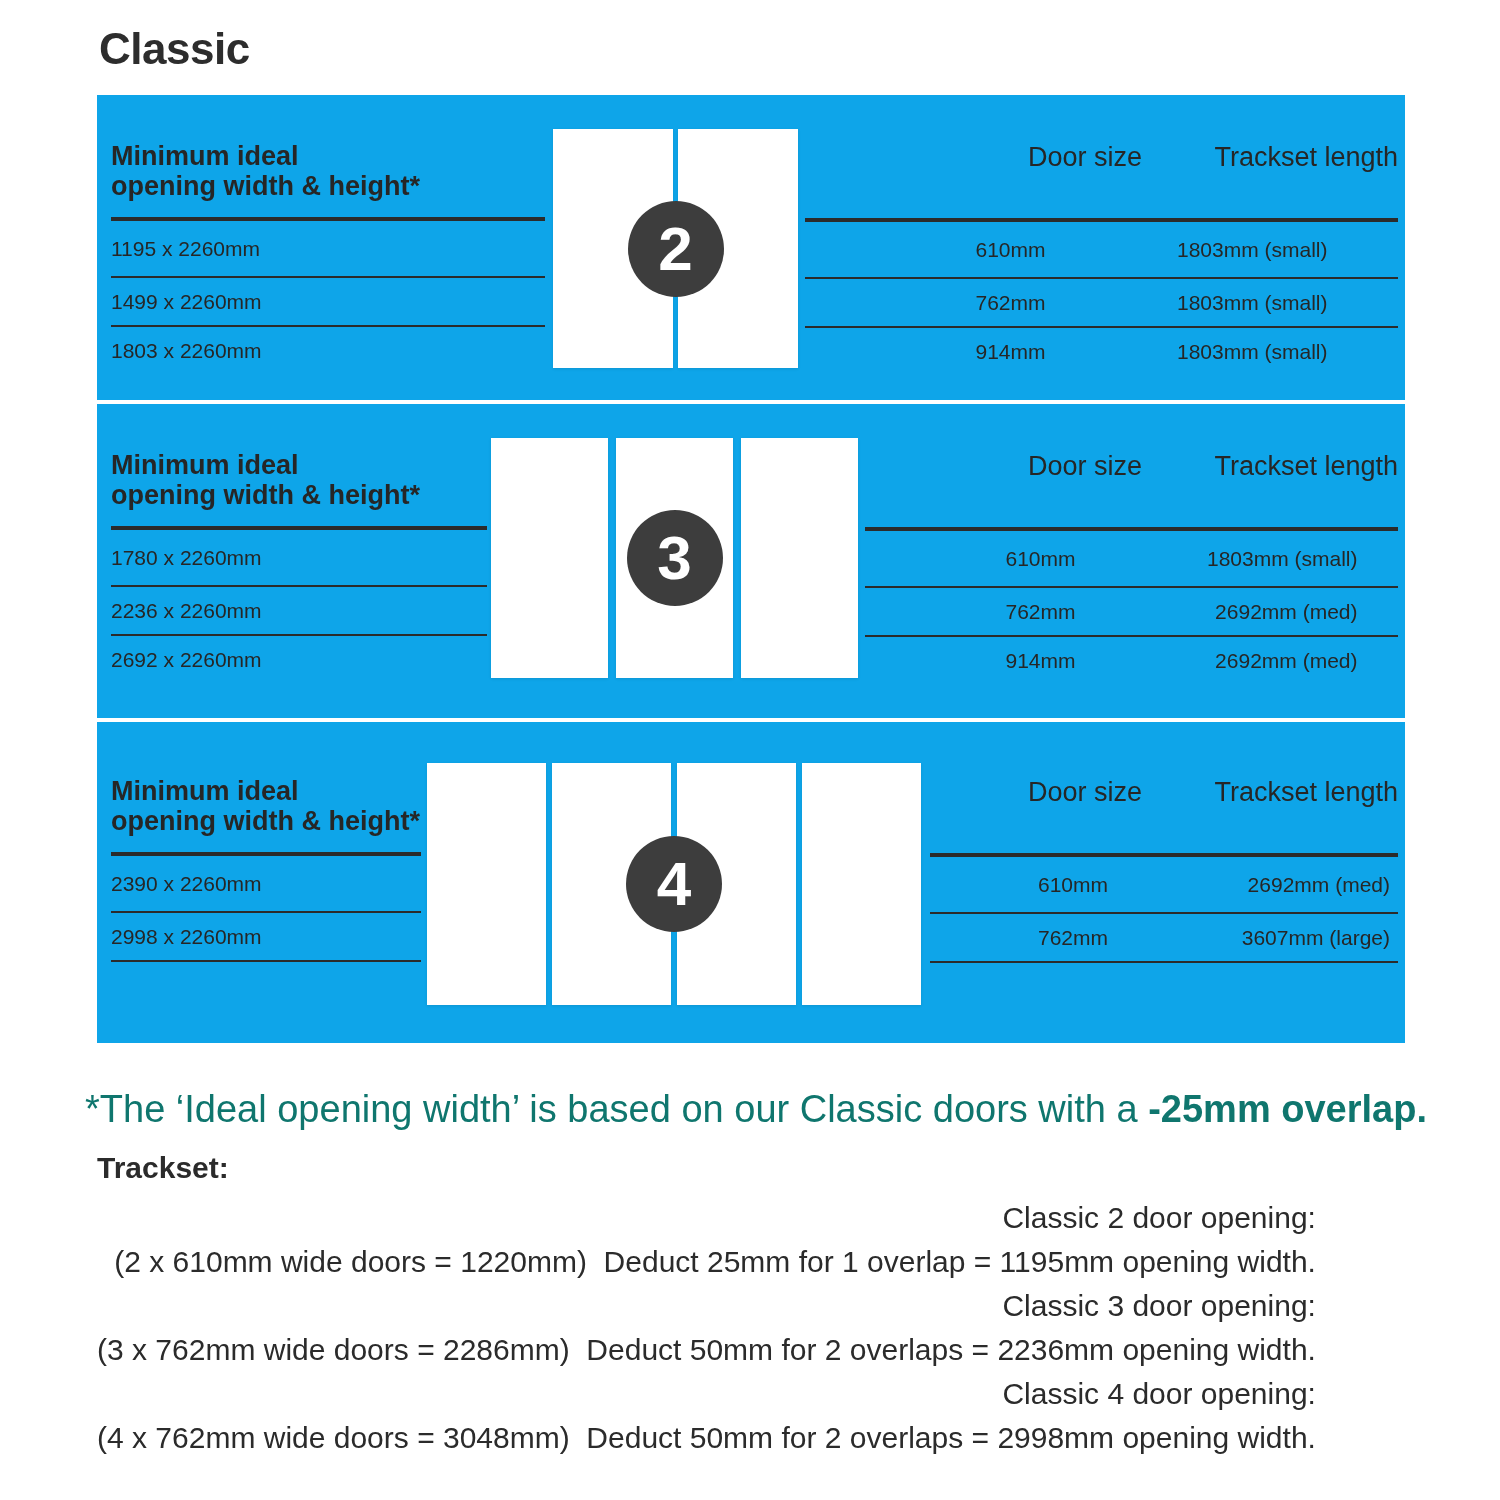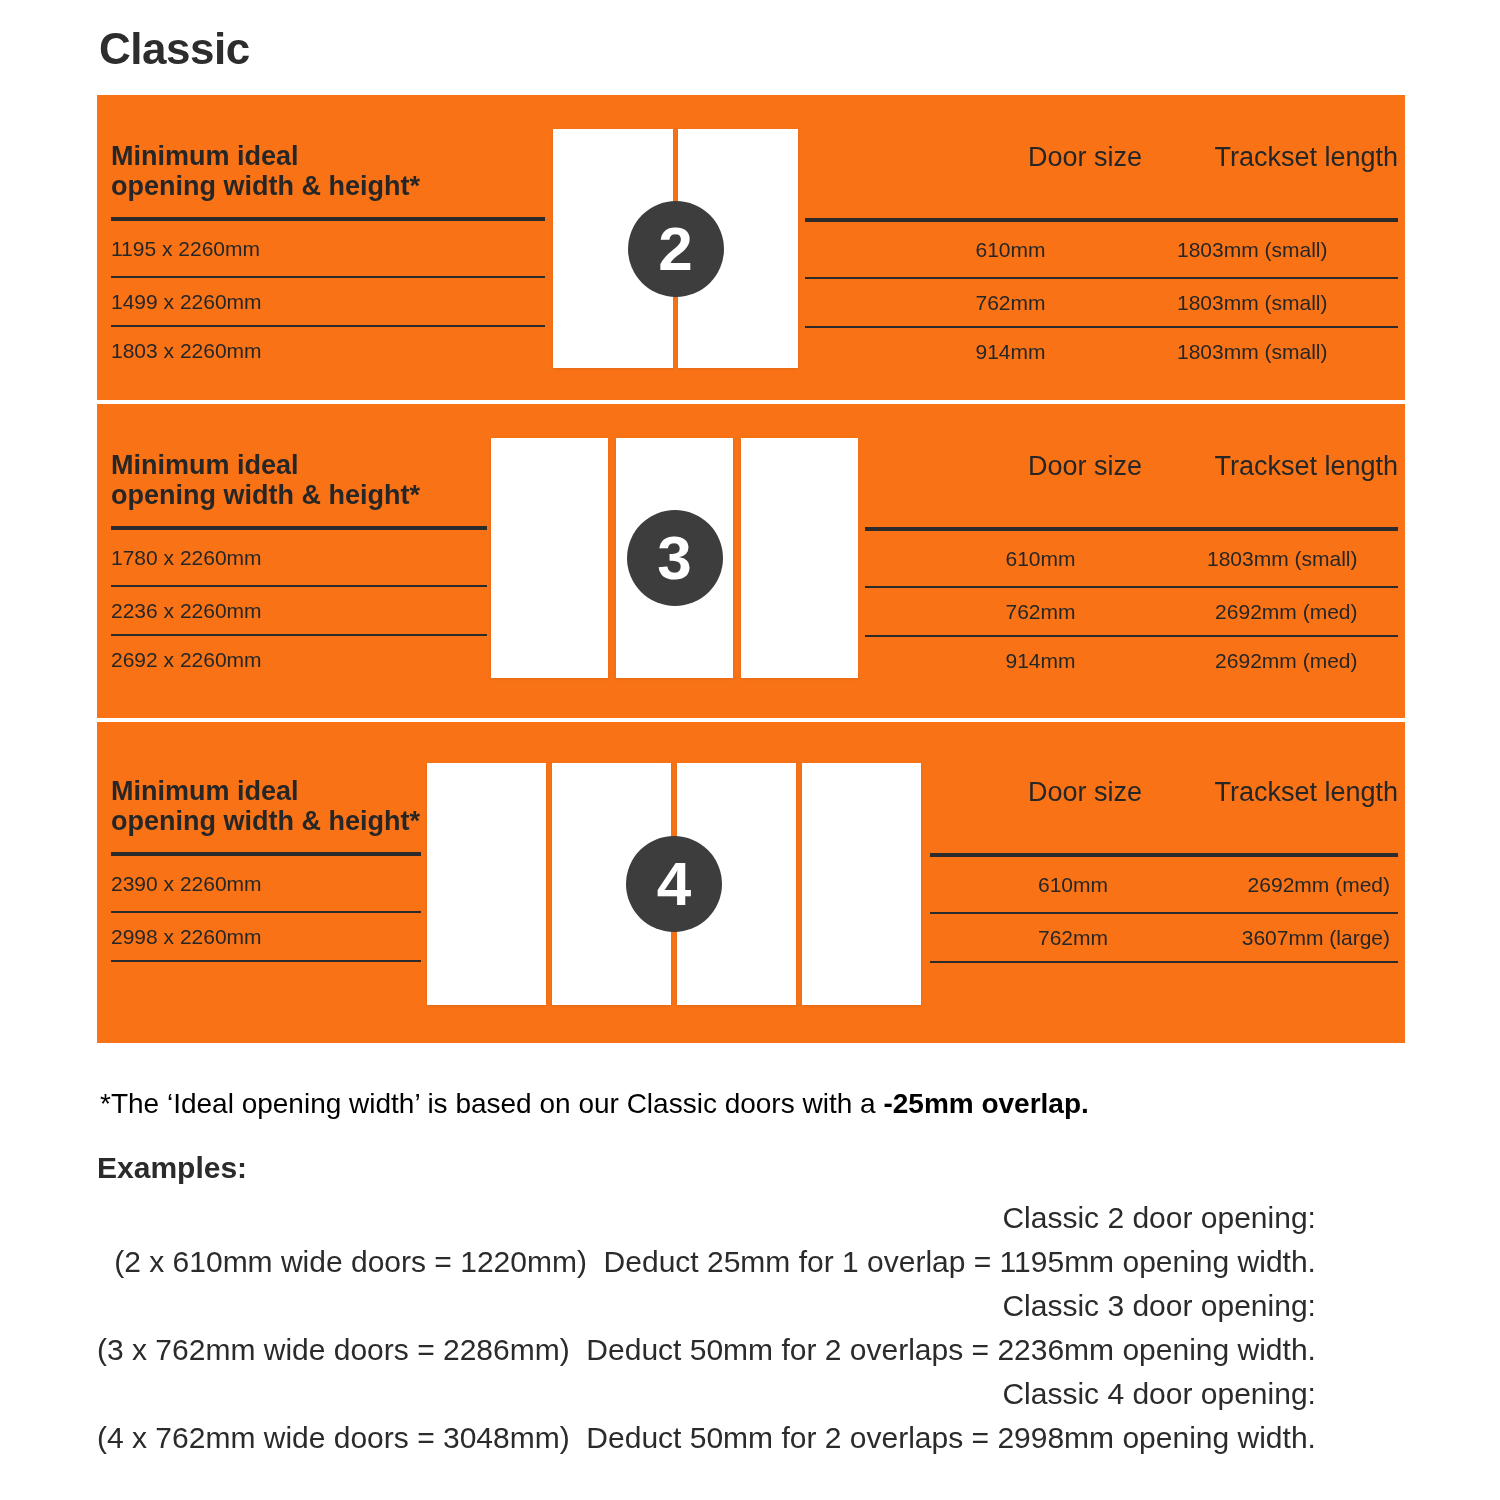--- a/index.html
+++ b/index.html
@@ -1,21 +1,21 @@
 <!DOCTYPE html>
 <html><head>
 <meta charset="utf-8">
 <style>
   html,body{margin:0;padding:0;background:#ffffff;}
   body{width:1500px;height:1500px;position:relative;font-family:"Liberation Sans","DejaVu Sans",sans-serif;color:#2b2b2b;}
   .page{position:absolute;inset:0;background:#ffffff;}
 
   .title{position:absolute;left:97px;top:22px;margin:2px;font-size:44px;font-weight:bold;color:#2d2d2d;letter-spacing:-0.5px;}
 
-  .panel{position:absolute;left:97px;top:95px;width:1308px;height:948px;background:#f97316;}
+  .panel{position:absolute;left:97px;top:95px;width:1308px;height:948px;background:#0ea5e9;}
 
   .sec{position:absolute;left:0;width:100%;}
   .sec1{top:0;height:305px;}
   .sec2{top:309px;height:314px;}
   .sec3{top:627px;height:321px;}
   .sep{position:absolute;left:0;width:100%;height:4px;background:#ffffff;}
   .sep1{top:305px;}
   .sep2{top:623px;}
 
   .left-col{position:absolute;left:14px;top:0;}
@@ -46,21 +46,21 @@
   .doors1{left:456px;top:34px;gap:5px;height:239px;}
   .doors2{left:394px;top:34px;gap:8px;height:240px;}
   .doors3{left:330px;top:41px;gap:6px;height:242px;}
   .door{background:#ffffff;height:100%;box-shadow:0 1px 3px rgba(0,0,0,0.10);}
   .doors1 .door{width:120px;}
   .doors2 .door{width:117px;}
   .doors3 .door{width:119px;}
 
   .badge{position:absolute;left:50%;top:50%;transform:translate(-50%,-50%);width:96px;height:96px;border-radius:50%;background:#3d3d3d;color:#ffffff;display:flex;align-items:center;justify-content:center;font-size:62px;font-weight:bold;line-height:1;}
 
-  .footnote{position:absolute;left:100px;top:1088px;margin:0;font-size:28px;color:#000000;}
+  .footnote{position:absolute;left:85px;top:1088px;margin:0;font-size:38px;color:#0f766e;}
   .footnote strong{font-weight:bold;}
 
   .examples{position:absolute;left:97px;top:1150px;font-size:30px;color:#2b2b2b;}
   .ex-head{font-weight:bold;line-height:36px;margin-bottom:10px;}
   .ex-line{line-height:44px;white-space:pre-wrap;text-align:right;}
 </style>
 </head>
 <body>
 
 <div class="page">
@@ -202,21 +202,21 @@
           <span class="c2">3607mm (large)</span>
         </div>
       </div>
     </section>
 
   </div>
 
   <p class="footnote"><span>*The ‘Ideal opening width’ is based on our Classic doors with a </span><strong>-25mm overlap.</strong></p>
 
   <div class="examples">
-    <div class="ex-head">Examples:</div>
+    <div class="ex-head">Trackset:</div>
     <div class="ex-line">Classic 2 door opening:</div>
     <div class="ex-line">(2 x 610mm wide doors = 1220mm)  Deduct 25mm for 1 overlap = 1195mm opening width.</div>
     <div class="ex-line">Classic 3 door opening:</div>
     <div class="ex-line">(3 x 762mm wide doors = 2286mm)  Deduct 50mm for 2 overlaps = 2236mm opening width.</div>
     <div class="ex-line">Classic 4 door opening:</div>
     <div class="ex-line">(4 x 762mm wide doors = 3048mm)  Deduct 50mm for 2 overlaps = 2998mm opening width.</div>
   </div>
 
 </div>
 

